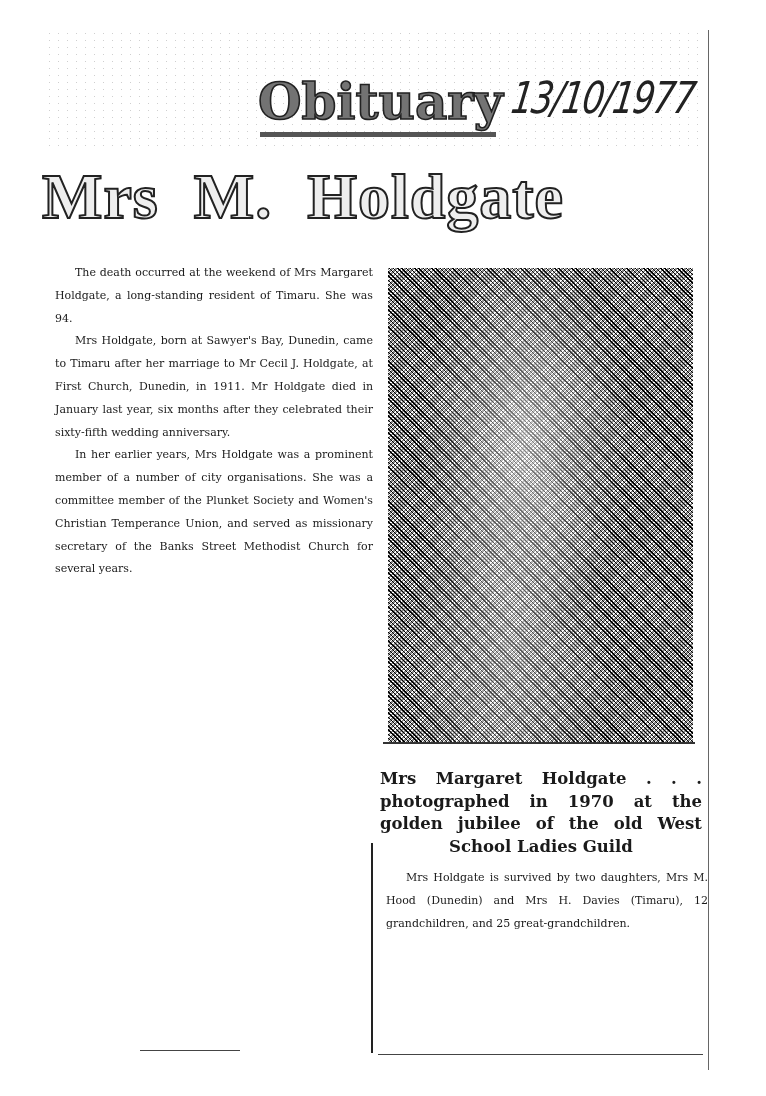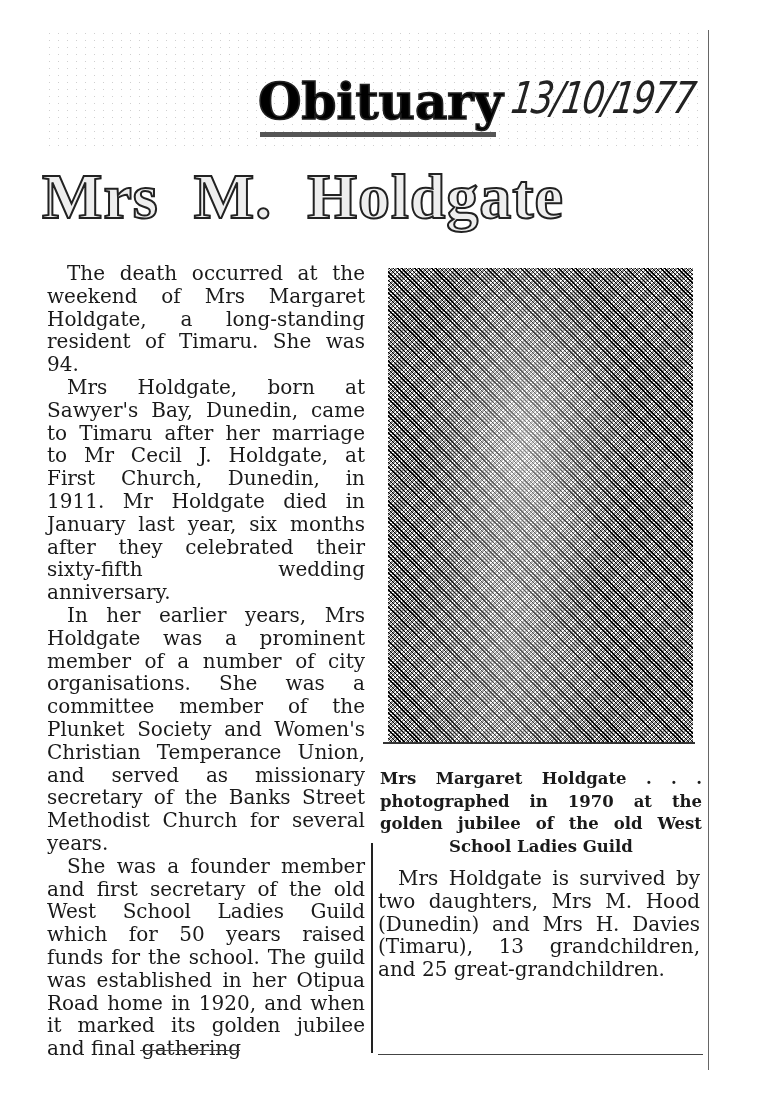--- a/index.html
+++ b/index.html
@@ -2,27 +2,27 @@
 <html><head>
 <meta charset="utf-8">
 <style>
   html, body { margin:0; padding:0; background:#fff; }
   body { width:766px; height:1096px; position:relative; overflow:hidden; font-family:"DejaVu Serif", serif; color:#1a1a1a; }
   .noise-top { position:absolute; left:45px; top:30px; width:660px; height:120px;
     background-image: radial-gradient(#777 0.8px, transparent 1px);
     background-size: 9px 7px; opacity:0.35; }
   .border-right { position:absolute; left:708px; top:30px; width:1px; height:1040px; background:#000; opacity:0.6; }
   .masthead { position:absolute; left:258px; top:72px; font-family:"DejaVu Serif", serif; font-size:50px; font-weight:bold;
-    color:#000000; -webkit-text-stroke:1.6px #222; letter-spacing:0px; }
+    color:#737373; -webkit-text-stroke:1.6px #222; letter-spacing:0px; }
   .masthead-rule { position:absolute; left:260px; top:132px; width:236px; height:5px; background:#555; }
   .handwritten { position:absolute; left:512px; top:72px; font-family:"DejaVu Sans", sans-serif; font-size:44px; font-style:italic;
     font-weight:300; color:#222; transform:skewX(-8deg) scaleX(0.78); transform-origin:left; letter-spacing:-2px; }
   .headline { position:absolute; left:42px; top:160px; font-family:"Liberation Serif", serif; font-size:64px; font-weight:bold;
     color:#eee; -webkit-text-stroke:2px #222; white-space:nowrap; letter-spacing:1px; word-spacing:18px; }
-  .col { position:absolute; font-family:"DejaVu Serif", serif; font-size:20px; line-height:22.8px; text-align:justify; }
+  .col { position:absolute; font-family:"DejaVu Serif", serif; font-size:11px; line-height:22.8px; text-align:justify;margin-left:8px; }
   .col p { margin:0; text-indent:20px; }
   .col-left { left:47px; top:262px; width:318px; }
   .col-right { left:378px; top:867px; width:322px; }
   .col-right p.cont { text-indent:0; }
   .photo { position:absolute; left:388px; top:268px; width:305px; height:475px;
     background-color:#8a8a8a;
     background-image:
       radial-gradient(ellipse at 45% 35%, rgba(255,255,255,0.55), transparent 45%),
       radial-gradient(ellipse at 40% 80%, rgba(255,255,255,0.4), transparent 40%),
       repeating-linear-gradient(45deg, #000 0 1px, transparent 1px 3px),
@@ -44,27 +44,26 @@
 <div class="masthead">Obituary</div>
 <div class="masthead-rule"></div>
 <div class="handwritten">13/10/1977</div>
 
 <div class="headline">Mrs M. Holdgate</div>
 
 <div class="col col-left">
   <p>The death occurred at the weekend of Mrs Margaret Holdgate, a long-standing resident of Timaru. She was 94.</p>
   <p>Mrs Holdgate, born at Sawyer's Bay, Dunedin, came to Timaru after her marriage to Mr Cecil J. Holdgate, at First Church, Dunedin, in 1911. Mr Holdgate died in January last year, six months after they celebrated their sixty-fifth wedding anniversary.</p>
   <p>In her earlier years, Mrs Holdgate was a prominent member of a number of city organisations. She was a committee member of the Plunket Society and Women's Christian Temperance Union, and served as missionary secretary of the Banks Street Methodist Church for several years.</p>
-  <p>She was a founder member and first secretary of the old West School Ladies Guild which for 50 years raised funds for the school. The guild was established in her Otipua Road home in 1920, and when it marked its golden jubilee and final gathering</p>
 </div>
 
 <div class="photo"></div>
 <div class="photo-rule"></div>
 <div class="caption">Mrs Margaret Holdgate . . . photographed in 1970 at the golden jubilee of the old West School Ladies Guild</div>
 
 <div class="col-divider"></div>
 
 <div class="col col-right">
-  <p>Mrs Holdgate is survived by two daughters, Mrs M. Hood (Dunedin) and Mrs H. Davies (Timaru), 13 grandchildren, and 25 great-grandchildren.</p>
+  <p>Mrs Holdgate is survived by two daughters, Mrs M. Hood (Dunedin) and Mrs H. Davies (Timaru), 12 grandchildren, and 25 great-grandchildren.</p>
 </div>
 
 <div class="bottom-rule"></div>
 <div class="bottom-rule-left"></div>
 
 </body></html>

